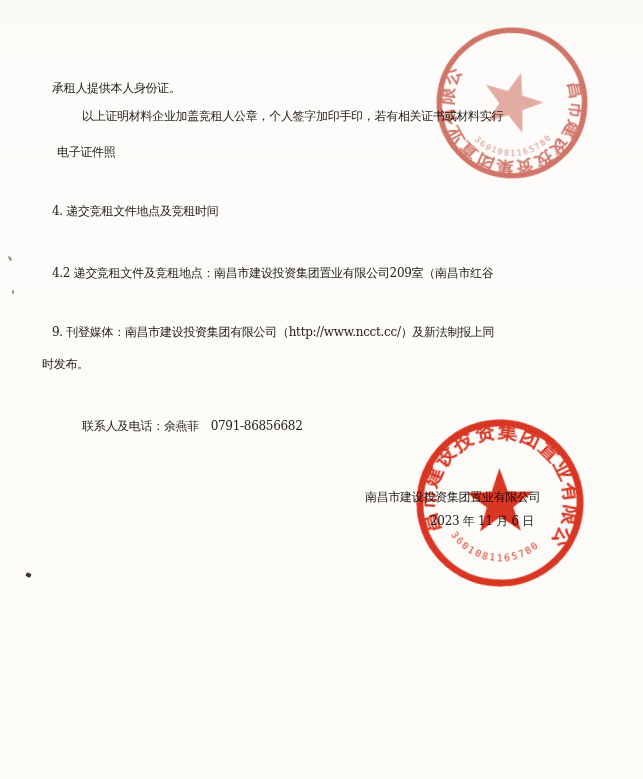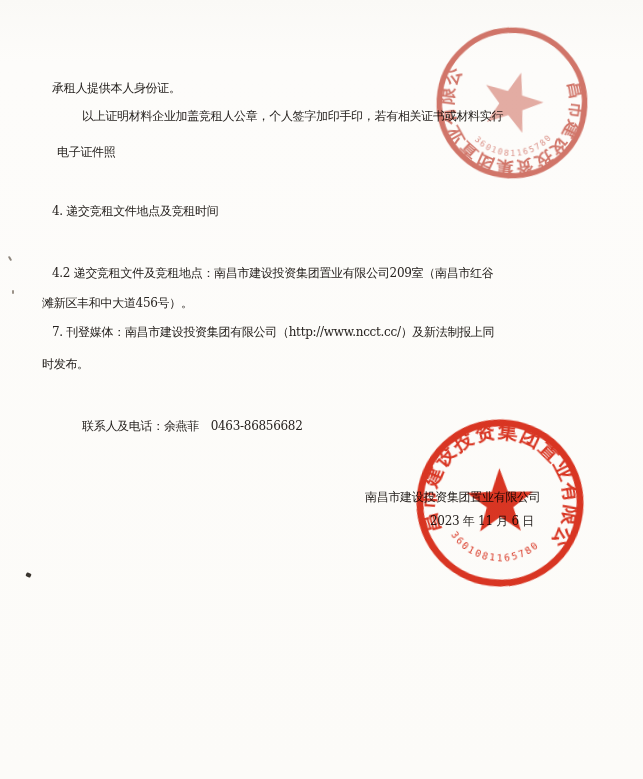--- a/index.html
+++ b/index.html
@@ -41,28 +41,27 @@
 <body>
 
 <div class="page">
 
   <div class="line" style="top:78px;left:52px">承租人提供本人身份证。</div>
   <div class="line" style="top:106px;left:82px">以上证明材料企业加盖竞租人公章，个人签字加印手印，若有相关证书或材料实行</div>
   <div class="line" style="top:142px;left:57px">电子证件照</div>
 
   <div class="line bold" style="top:201px;left:52px">4. 递交竞租文件地点及竞租时间</div>
   <div class="line" style="top:263px;left:52px">4.2 递交竞租文件及竞租地点：南昌市建设投资集团置业有限公司209室（南昌市红谷</div>
-  <div class="line" style="top:293px;left:42px">滩新区丰和中大道456号）。</div>
 
   <div class="line" style="top:322px;left:52px">
-    <span class="bold">7. 刊登媒体：</span><span>南昌市建设投资集团有限公司（http://www.ncct.cc/）及新法制报上同</span>
+    <span class="bold">9. 刊登媒体：</span><span>南昌市建设投资集团有限公司（http://www.ncct.cc/）及新法制报上同</span>
   </div>
   <div class="line" style="top:354px;left:42px">时发布。</div>
 
-  <div class="line" style="top:416px;left:82px">联系人及电话：余燕菲　0463-86856682</div>
+  <div class="line" style="top:416px;left:82px">联系人及电话：余燕菲　0791-86856682</div>
 
   <div class="line" style="top:487px;left:365px">南昌市建设投资集团置业有限公司</div>
   <div class="line" style="top:511px;left:430px">2023 年 11 月 6 日</div>
 
   <div class="seal seal-top">
     <svg viewBox="0 0 200 200">
       <defs>
         <path id="s1-name" d="M 38.6 143 A 75 75 0 1 1 161.4 143"></path>
         <path id="s1-num" d="M 45.1 138.4 A 67 67 0 0 0 154.9 138.4"></path>
       </defs>

